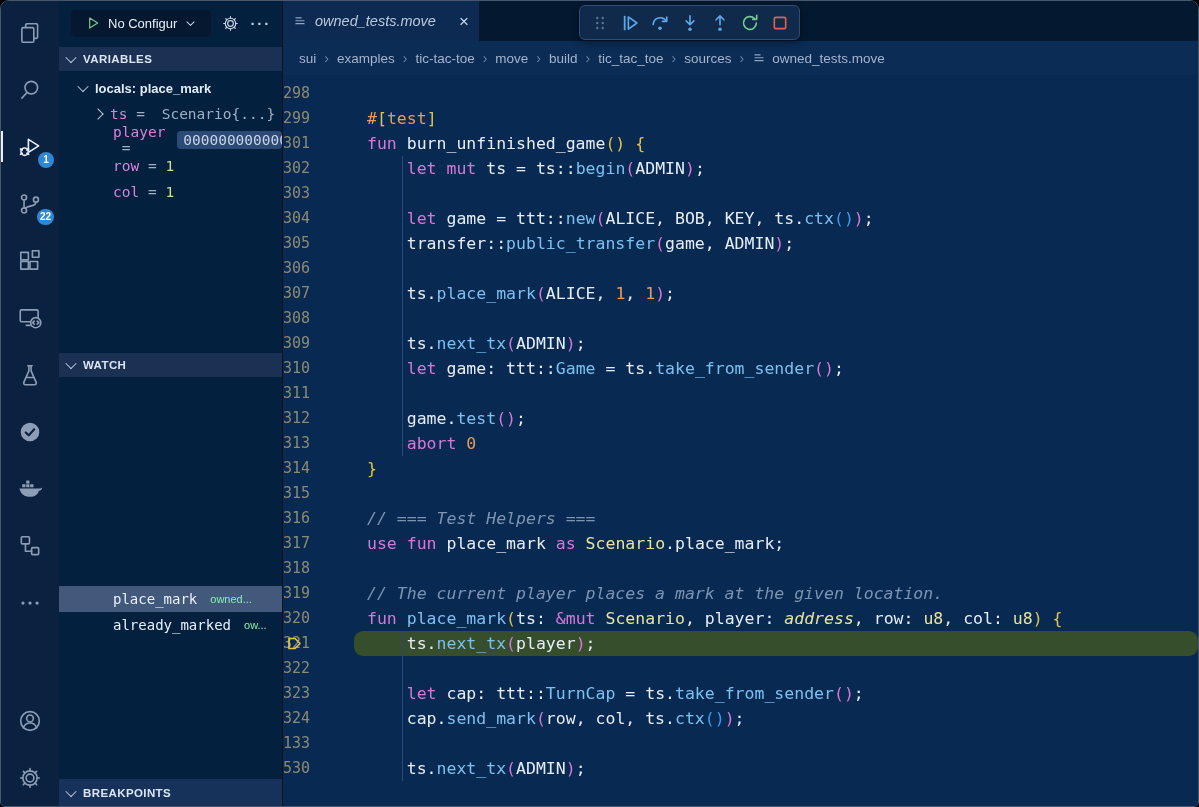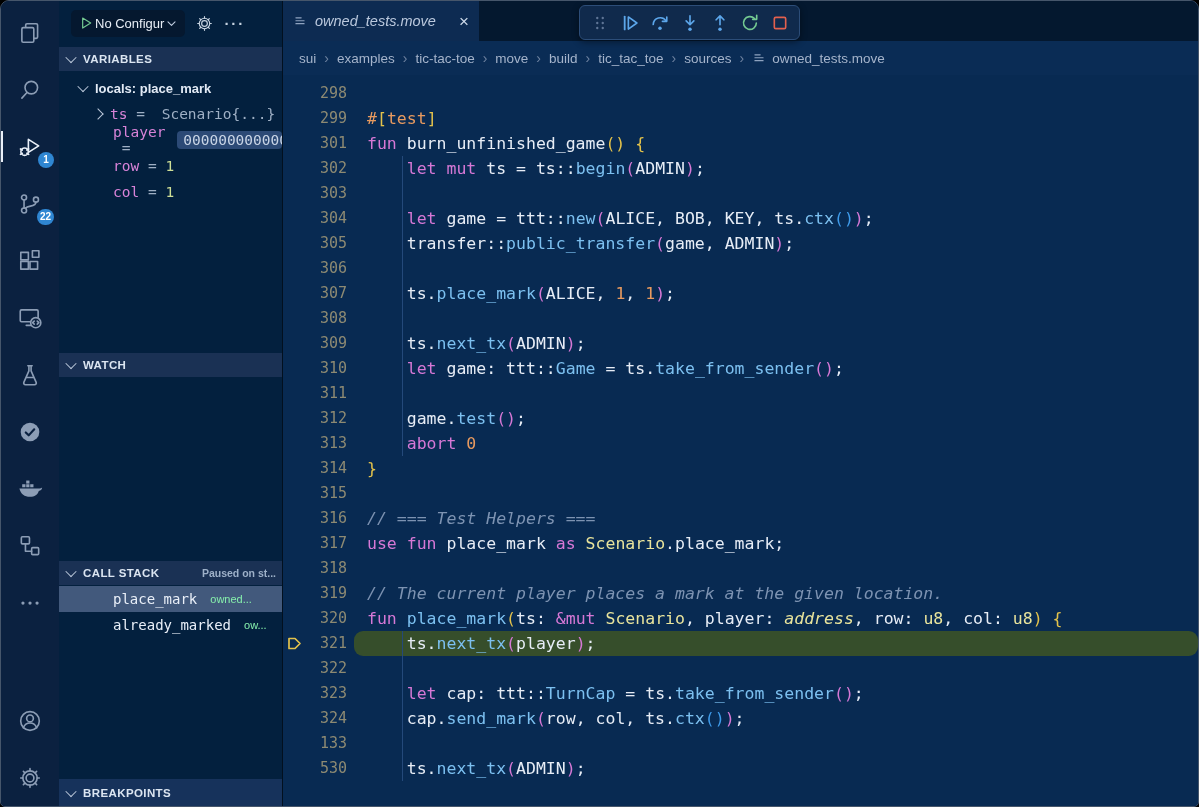--- a/index.html
+++ b/index.html
@@ -12,21 +12,21 @@
   .ab-spacer{flex:1;}
   .ab-item{height:57px;display:flex;align-items:center;justify-content:center;position:relative;color:#8c9db5;cursor:pointer;}
   .ab-item.active{color:#e9eff8;}
   .ab-item.active::before{content:"";position:absolute;left:0;top:13px;bottom:13px;width:2px;background:#e9eff8;}
   .badge{position:absolute;right:5px;bottom:7px;min-width:10px;height:16px;border-radius:9px;background:#2f86d2;
          color:#fff;font:bold 10px/16px "Liberation Sans",sans-serif;text-align:center;padding:0 3px;}
 
   
   .sidebar{width:223px;background:#03203e;position:relative;flex-shrink:0;}
   .side-toolbar{position:absolute;top:0;left:0;right:0;height:44px;display:flex;align-items:center;padding:0 10px 0 12px;gap:10px;box-sizing:border-box;}
-  .cfg-pill{background:#05182f;border-radius:5px;height:27px;display:flex;align-items:center;gap:1px;padding:0 7px;cursor:pointer;}
+  .cfg-pill{background:#05182f;border-radius:5px;height:27px;display:flex;align-items:center;gap:7px;padding:0 14px;cursor:pointer;}
   .cfg-label{font-size:13px;color:#e8eef6;white-space:nowrap;}
   .tool-ic{color:#c6d2e0;display:flex;cursor:pointer;}
   .tool-dots{color:#c6d2e0;font-weight:bold;font-size:15px;letter-spacing:2px;cursor:pointer;}
 
   .sec{position:absolute;left:0;right:0;height:24px;background:#1a3154;display:flex;align-items:center;gap:8px;
        padding:0 6px 0 8px;font-weight:bold;font-size:11.5px;letter-spacing:.4px;color:#dbe5f1;box-sizing:border-box;cursor:pointer;}
   .sec-vars{top:46px;}
   .sec-watch{top:352px;}
   .sec-stack{top:560px;}
   .sec-bp{bottom:0;height:27px;background:#16325b;}
@@ -68,21 +68,21 @@
   .c-green{color:#73c991;}
   .c-red{color:#e2604e;}
 
   .breadcrumbs{height:34px;display:flex;align-items:center;padding-left:16px;gap:8px;font-size:13.5px;color:#a5b4cb;background:#0a2c55;flex-shrink:0;}
   .crumb{cursor:pointer;white-space:nowrap;}
   .crumb-sep{color:#6e82a0;font-size:14px;}
   .crumb-file{display:flex;align-items:center;gap:6px;cursor:pointer;}
 
   .code{flex:1;padding-top:6px;overflow:hidden;}
   .line{display:flex;height:25px;position:relative;font-family:"DejaVu Sans Mono",monospace;font-size:16.5px;line-height:25px;}
-  .lnum{width:64px;text-align:right;color:#8d8a73;font-size:15px;position:relative;flex-shrink:0;cursor:pointer;}
+  .lnum{width:64px;text-align:left;color:#8d8a73;font-size:15px;position:relative;flex-shrink:0;cursor:pointer;}
   .lc{flex:1;white-space:pre;margin-left:7px;padding-left:13px;position:relative;cursor:text;}
   .line.cur .lc{background:#364e2b;border-radius:9px;}
   .lc.g::before{content:"";position:absolute;left:48px;top:0;bottom:0;width:1px;background:#24497a;}
   .stack-marker{position:absolute;left:3px;top:4px;}
 
   .tk-k{color:#d678d6;}
   .tk-attr{color:#e89a5f;}
   .tk-num{color:#e89a5f;}
   .tk-fn{color:#7cc0f0;}
   .tk-type{color:#7cc0f0;}
@@ -285,25 +285,20 @@
           <span><span class="vname">col</span><span class="veq"> = </span></span>
           <span class="vnum">1</span>
         </div>
       </div>
 
     <div class="sec sec-watch">
       <span class="chev"></span>
       <span>WATCH</span>
     </div>
 
-    <div class="sec sec-stack">
-      <span class="chev"></span>
-      <span>CALL STACK</span>
-      <span class="status">Paused on st...</span>
-    </div>
     <div class="stack-body" id="stack-body">
         <div class="frame selected">
           <span class="fname">place_mark</span>
           <span class="ffile">owned...</span>
         </div>
         <div class="frame">
           <span class="fname">already_marked</span>
           <span class="ffile">ow...</span>
         </div>
       </div>

